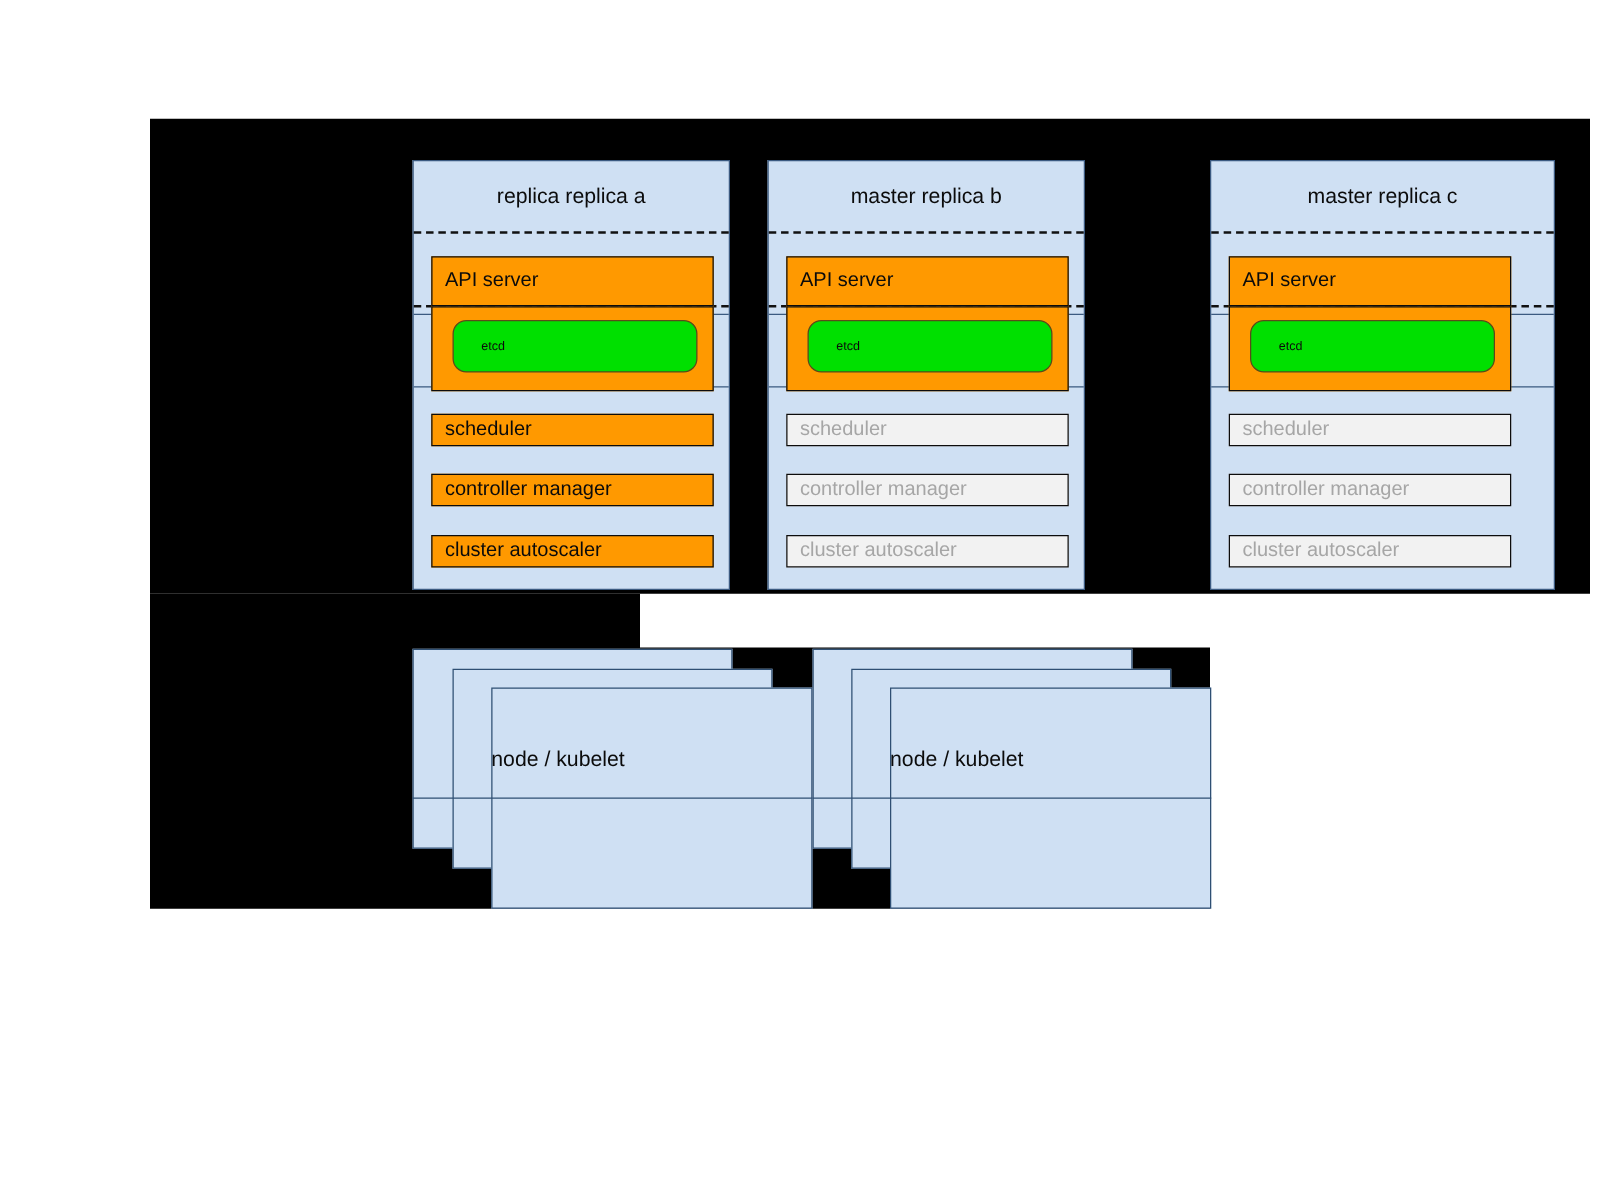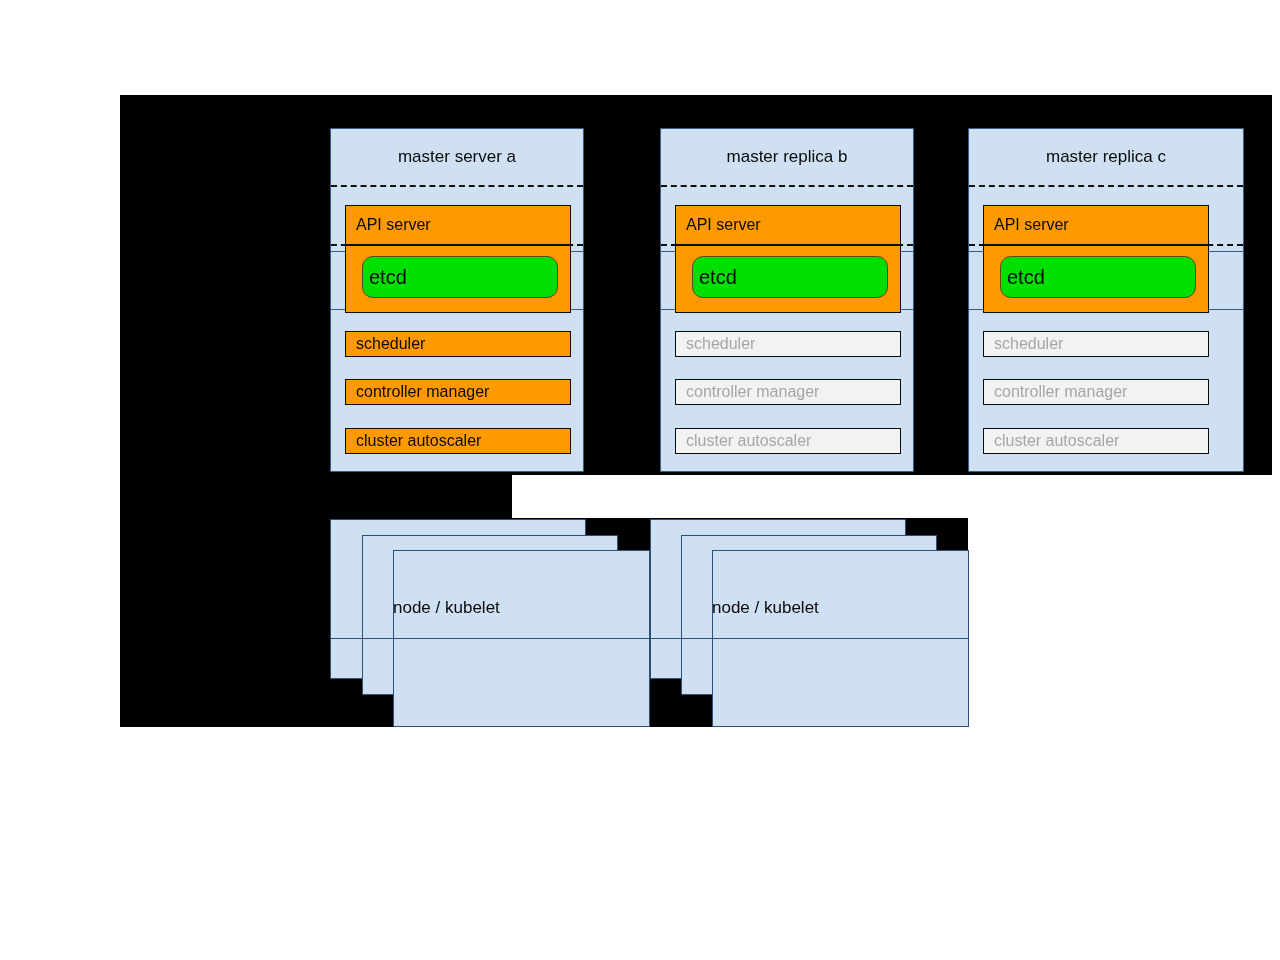--- a/index.html
+++ b/index.html
@@ -48,23 +48,23 @@
   .comp.inactive{background:#f2f2f2;color:#a6a6a6;}
 
   .etcd-host{
     position:absolute;box-sizing:border-box;
     background:#ff9900;border:1px solid #0c0c0c;
   }
   .etcd{
     position:absolute;box-sizing:border-box;
     background:#00e000;border:1px solid #5a4a1a;
     border-radius:11px;
-    font-size:20px;color:#0b0b0b;
+    font-size:10px;color:#0b0b0b;
     display:flex;align-items:center;
-    padding-left:6px;
+    padding-left:22px;
   }
 
   
   .nodecard{
     position:absolute;box-sizing:border-box;
     background:#cfe0f3;border:1px solid #2f4f73;
   }
   .nodelabel{
     position:absolute;
     font-size:17px;color:#0b0b0b;
@@ -77,38 +77,38 @@
 </head>
 <body>
 
 <div id="stage">
 
   <div class="blk" style="left:120px;top:95px;width:1152px;height:380px;"></div>
   <div class="blk" style="left:120px;top:475px;width:392px;height:252px;"></div>
   <div class="blk" style="left:512px;top:518px;width:456px;height:209px;"></div>
 
   <div class="box replica" style="left:330px;top:128px;width:254px;height:344px;">
-    <div class="replica-title">master server a</div>
+    <div class="replica-title">replica replica a</div>
     <div class="band-dash" style="top:56px;"></div>
     <div class="band-dash" style="top:115px;"></div>
     <div class="band-solid" style="top:122px;"></div>
     <div class="band-solid" style="top:180px;"></div>
 
     <div class="comp active" style="left:14px;top:76px;width:226px;height:40px;">API server</div>
 
     <div class="etcd-host" style="left:14px;top:116px;width:226px;height:68px;">
       <div class="etcd" style="left:16px;top:10px;width:196px;height:42px;">etcd</div>
     </div>
 
     <div class="comp active" style="left:14px;top:202px;width:226px;height:26px;">scheduler</div>
     <div class="comp active" style="left:14px;top:250px;width:226px;height:26px;">controller manager</div>
     <div class="comp active" style="left:14px;top:299px;width:226px;height:26px;">cluster autoscaler</div>
   </div>
 
-  <div class="box replica" style="left:660px;top:128px;width:254px;height:344px;">
+  <div class="box replica" style="left:614px;top:128px;width:254px;height:344px;">
     <div class="replica-title">master replica b</div>
     <div class="band-dash" style="top:56px;"></div>
     <div class="band-dash" style="top:115px;"></div>
     <div class="band-solid" style="top:122px;"></div>
     <div class="band-solid" style="top:180px;"></div>
 
     <div class="comp active" style="left:14px;top:76px;width:226px;height:40px;">API server</div>
 
     <div class="etcd-host" style="left:14px;top:116px;width:226px;height:68px;">
       <div class="etcd" style="left:16px;top:10px;width:196px;height:42px;">etcd</div>

